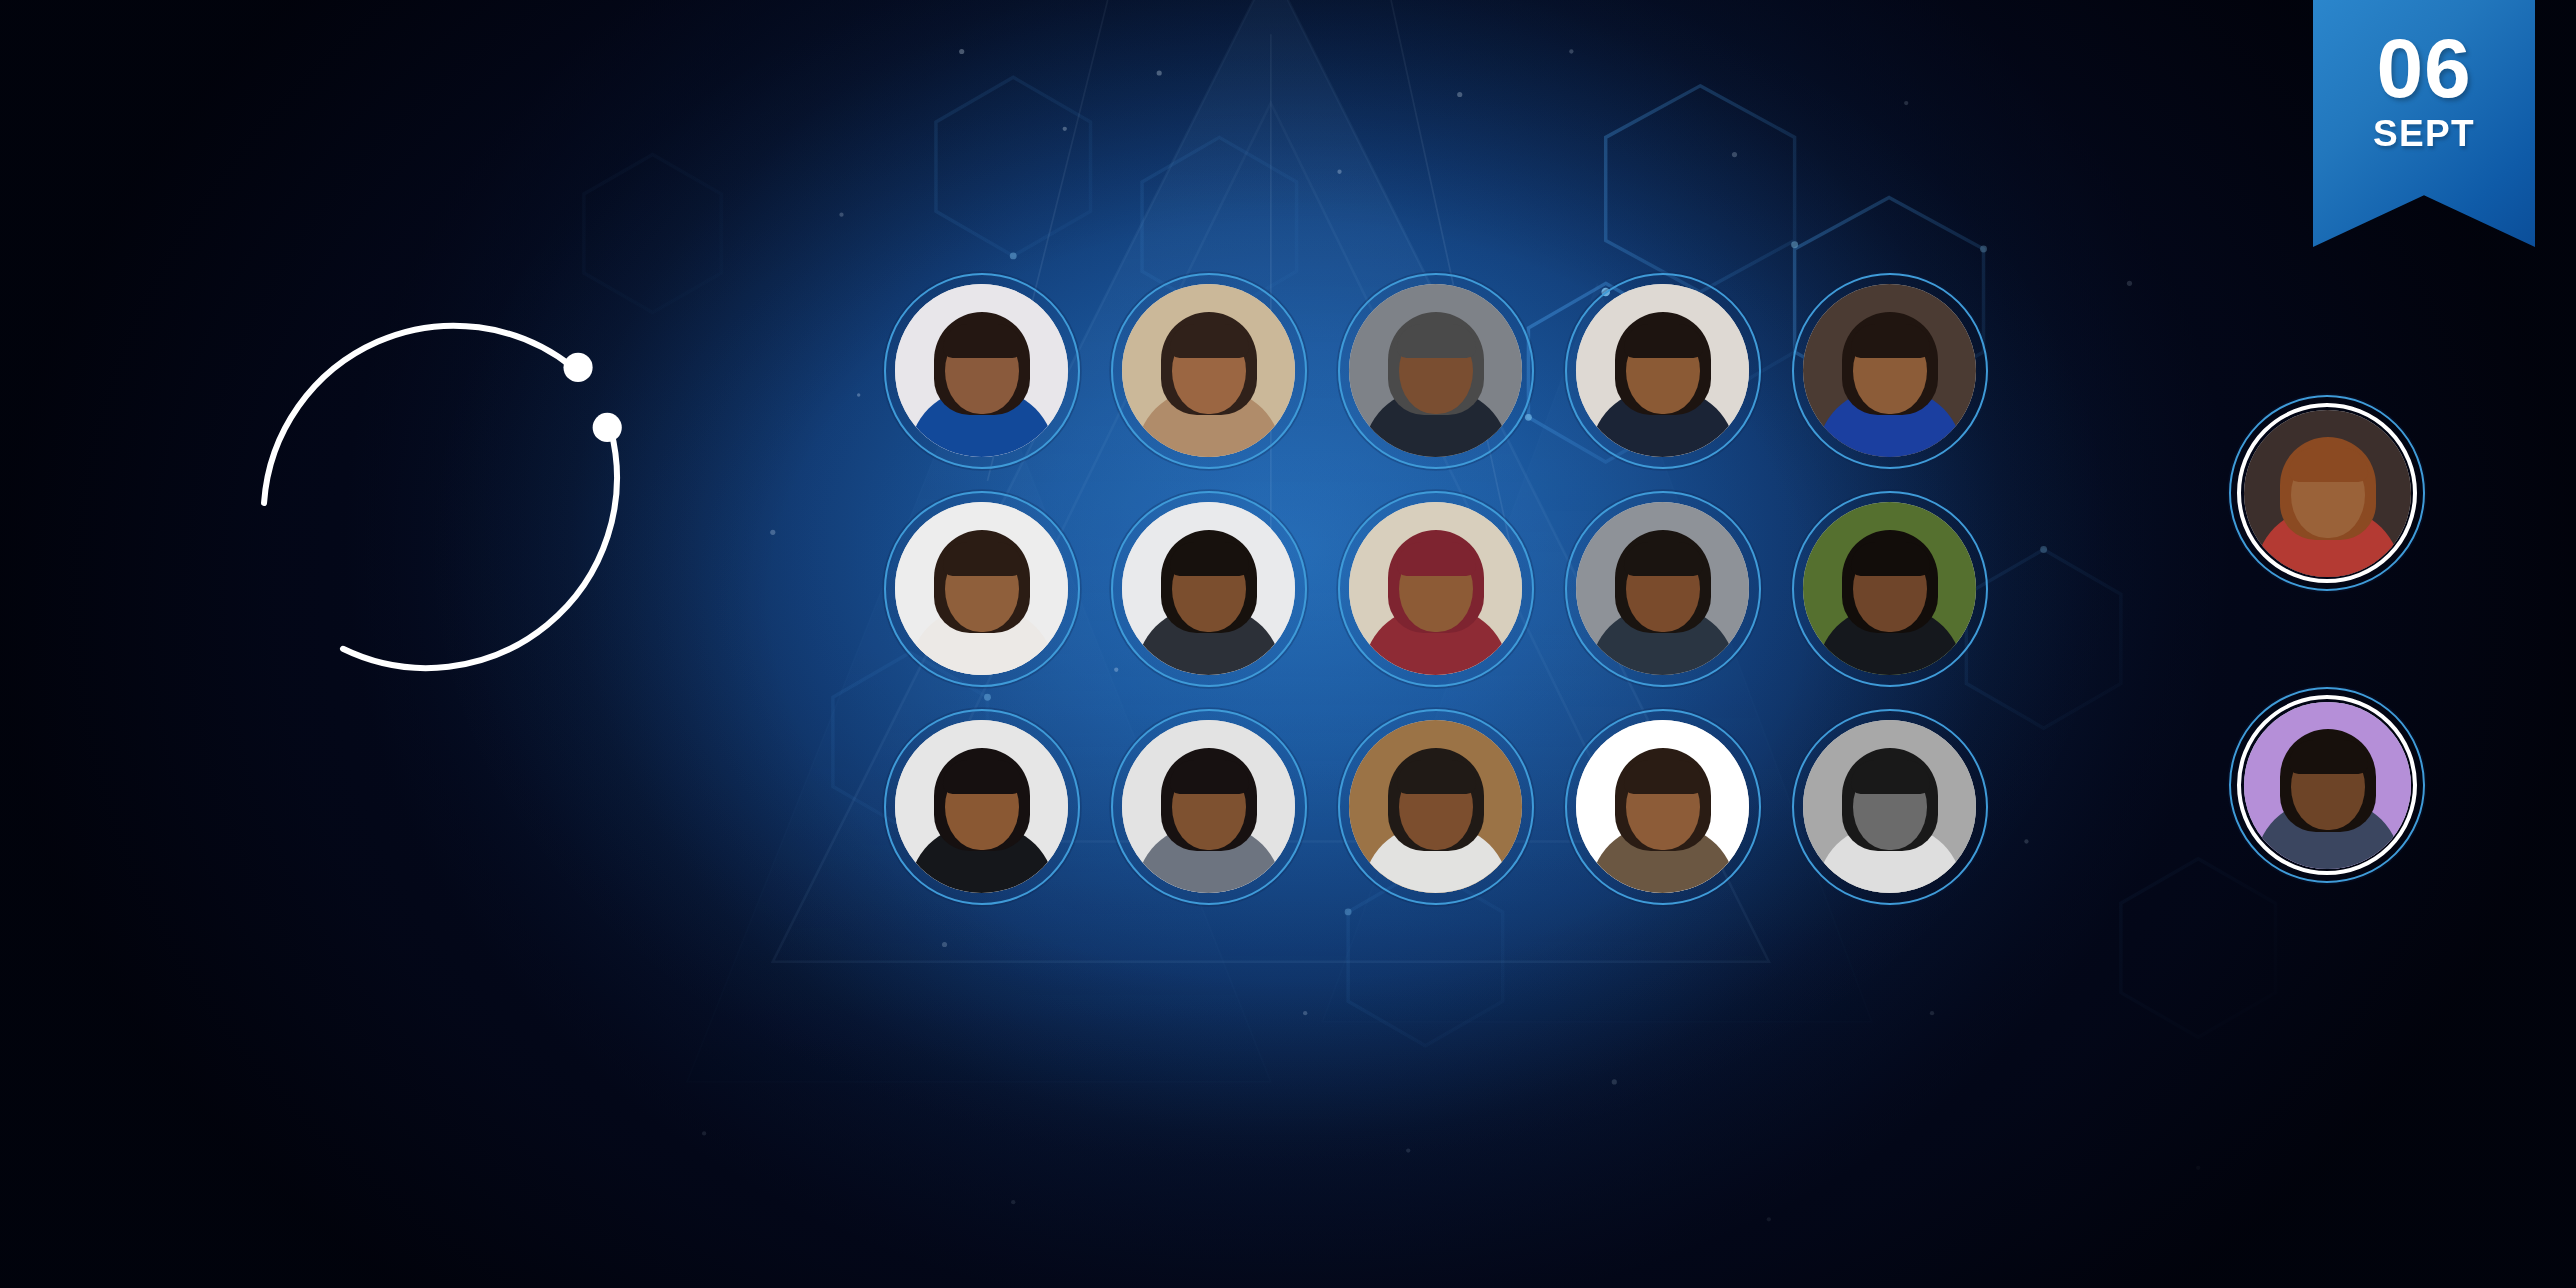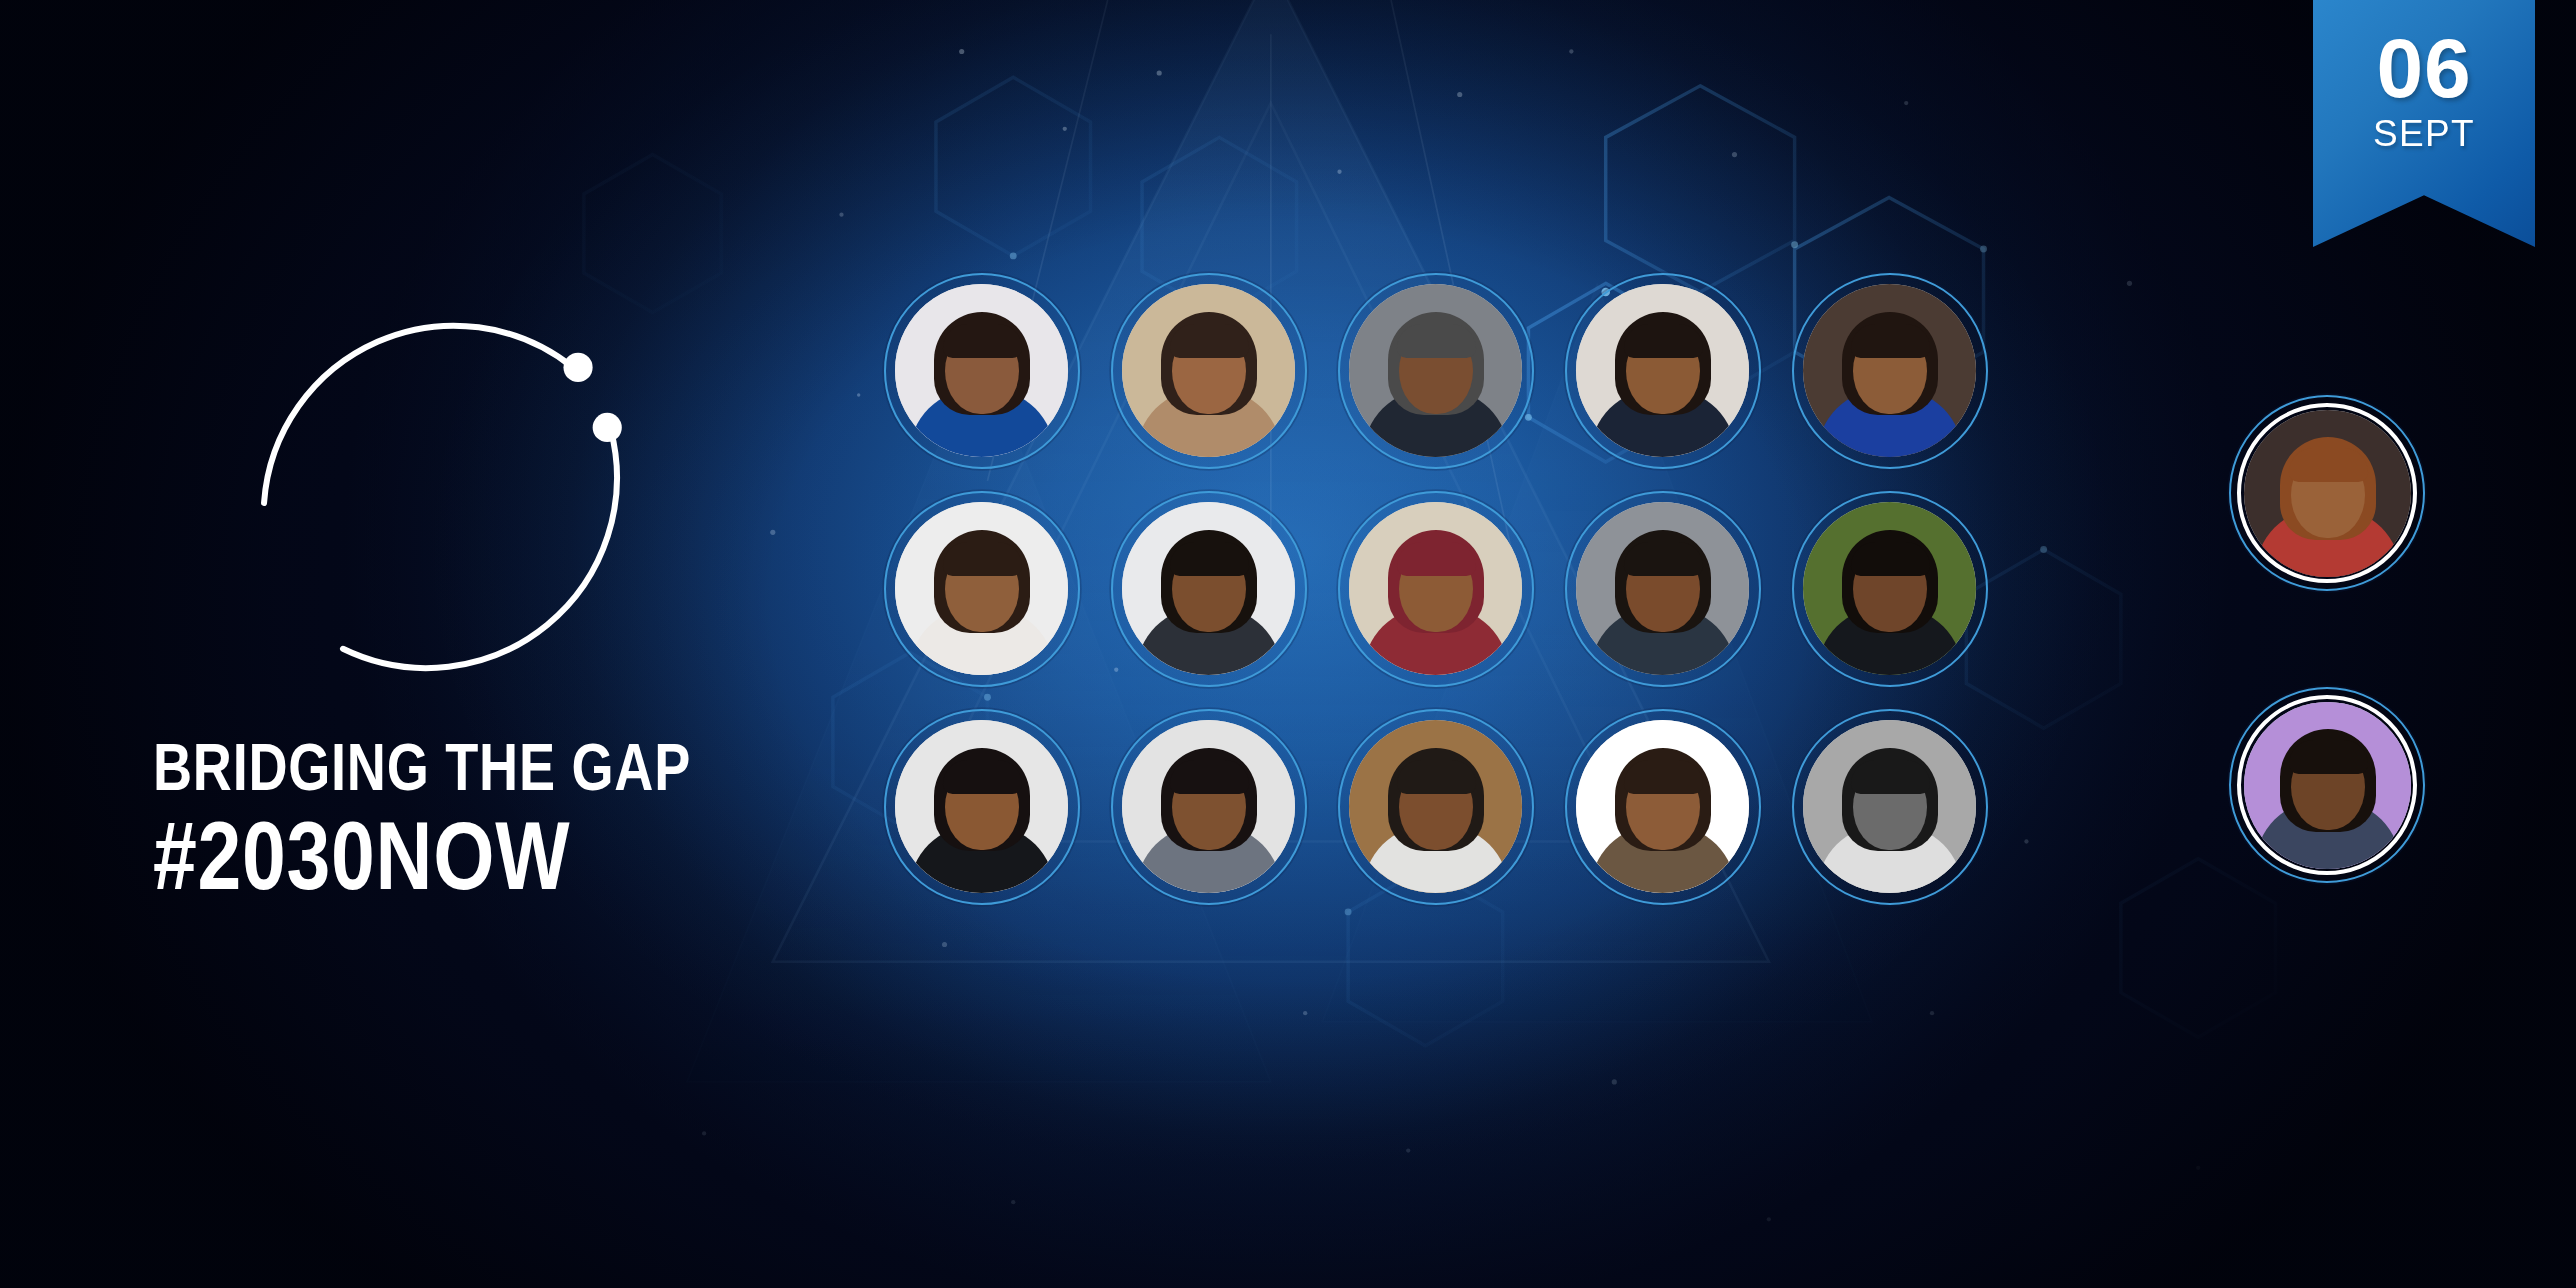--- a/index.html
+++ b/index.html
@@ -85,21 +85,21 @@
     align-items: center; justify-content: flex-start;
     padding-top: 26px;
     box-shadow: 0 3.4px 22px rgba(0,0,0,.4);
   }
   .ribbon-day {
     color: #fff; font-size: 84px; font-weight: bold;
     letter-spacing: 0.9px; line-height: 1;
     text-shadow: 2.6px 3.4px 4.3px rgba(0,0,0,.25);
   }
   .ribbon-month {
-    color: #fff; font-size: 37px; font-weight: normal;
+    color: #fff; font-size: 37px; font-weight: bold;
     letter-spacing: 1.3px; margin-top: 3.4px;
     text-shadow: 1.7px 2.6px 3.4px rgba(0,0,0,.22);
   }
 
   
   .grid { position: absolute; left: 884px; top: 273px; }
   .grid-row { display: flex; gap: 31px; margin-bottom: 22px; }
 
   .portrait {
     position: relative;
@@ -256,24 +256,20 @@
       <svg viewBox="0 0 500 500">
 
         <path d="M 28 268 A 222 222 0 0 1 388 110" fill="none" stroke="#ffffff" stroke-width="7" stroke-linecap="round"></path>
 
         <path d="M 432 182 A 222 222 0 0 1 120 438" fill="none" stroke="#ffffff" stroke-width="7" stroke-linecap="round"></path>
         <circle cx="394" cy="110" r="17" fill="#ffffff"></circle>
         <circle cx="428" cy="180" r="17" fill="#ffffff"></circle>
       </svg>
     </div>
 
-    <div class="tagline">
-      <div class="tagline-1">BRIDGING THE GAP</div>
-      <div class="tagline-2">#2030NOW</div>
-    </div>
   </div>
 
   <div class="ribbon">
     <div class="ribbon-day">06</div>
     <div class="ribbon-month">SEPT</div>
   </div>
 
   <div class="grid">
       <div class="grid-row">
         <div class="portrait">

